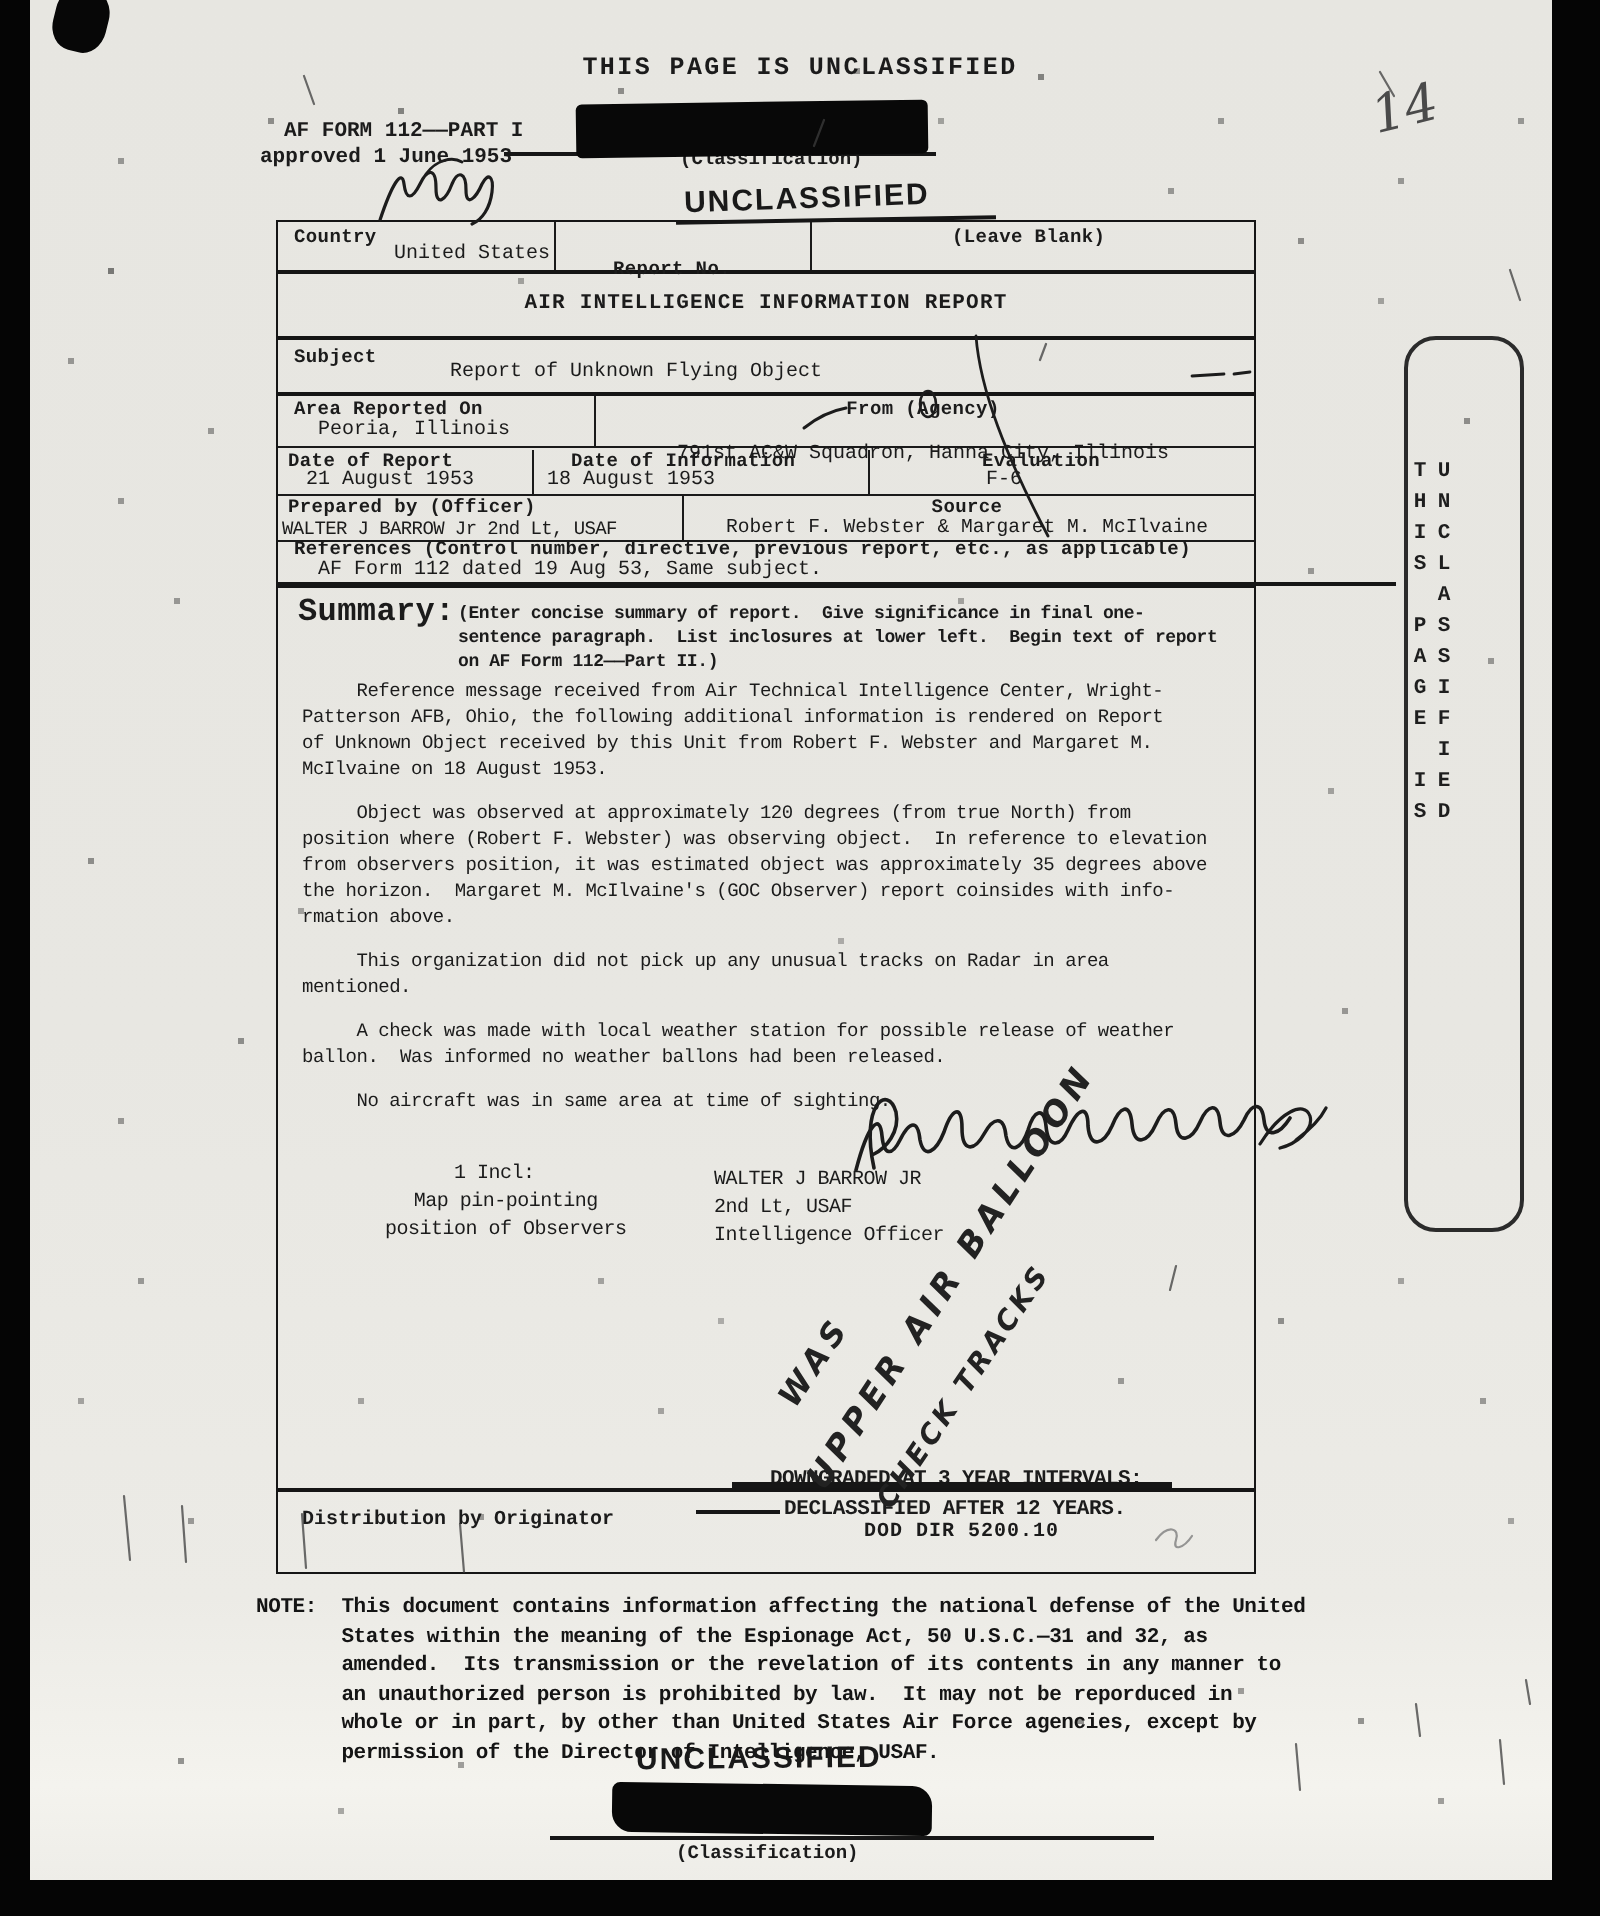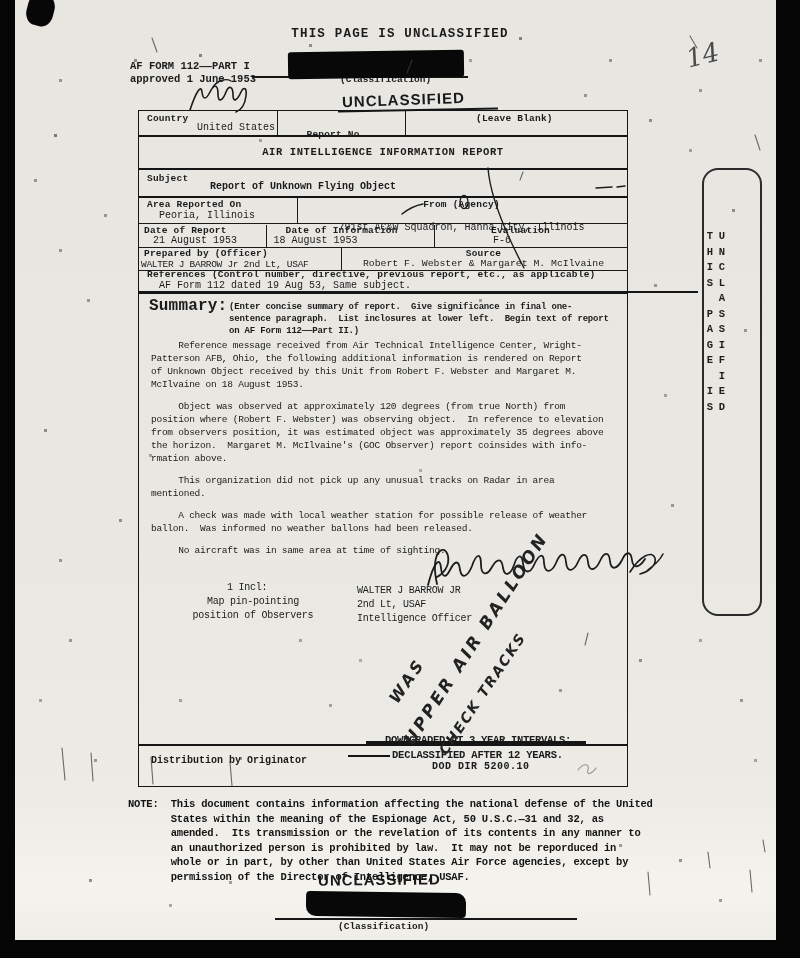--- a/index.html
+++ b/index.html
@@ -64,21 +64,21 @@
   <div class="abs paper"></div>
   <div class="abs speck"></div>
 
   <div class="abs strip" style="left:0;top:0;width:15px;height:958px;"></div>
   <div class="abs strip" style="left:776px;top:0;width:24px;height:958px;"></div>
   <div class="abs strip" style="left:0;top:940px;width:800px;height:18px;"></div>
   <div class="abs" style="left:27px;top:-6px;width:27px;height:32px;background:#070707;border-radius:40%;transform:rotate(14deg);"></div>
 
   <div class="abs" style="left:190px;top:27px;width:420px;text-align:center;font:bold 12.5px 'Liberation Mono',monospace;letter-spacing:1.2px;">THIS PAGE IS UNCLASSIFIED</div>
 
-  <div class="abs" style="left:130px;top:60px;font:bold 10.5px/13px 'Liberation Mono',monospace;">AF FORM 112——PART I</div>
+  <div class="abs" style="left:142px;top:60px;font:bold 10.5px/13px 'Liberation Mono',monospace;">AF FORM 112——PART I</div>
   <div class="abs" style="left:130px;top:73px;font:bold 10.5px/13px 'Liberation Mono',monospace;">approved 1 June 1953</div>
 
   <div class="abs hline" style="left:252px;top:76px;width:216px;height:1.5px;"></div>
   <div class="abs" style="left:340px;top:74px;font:bold 9.5px 'Liberation Mono',monospace;">(Classification)</div>
   <div class="abs bar" style="left:288px;top:51px;width:176px;height:27px;transform:rotate(-.8deg);"></div>
 
   <div class="abs stamp" style="left:342px;top:91px;font-size:15px;letter-spacing:1px;transform:rotate(-2deg);">UNCLASSIFIED</div>
   <div class="abs hline" style="left:338px;top:109px;width:160px;height:1.8px;transform:rotate(-1deg);"></div>
 
   <div class="abs" style="left:686px;top:40px;font:italic 26px 'DejaVu Serif',serif;color:#4a4a4a;transform:rotate(-14deg);">14</div>
@@ -97,21 +97,21 @@
         <span class="abs lbl" style="left:70px;top:2px;">(Leave Blank)</span>
       </div>
     </div>
 
     <div class="row bb2 center" style="top:26px;height:31px;font:bold 10.5px/31px 'Liberation Mono',monospace;letter-spacing:.6px;">
       <span>AIR INTELLIGENCE INFORMATION REPORT</span>
     </div>
 
     <div class="row bb2" style="top:59px;height:26px;">
       <span class="abs lbl" style="left:8px;top:3px;">Subject</span>
-      <span class="abs val" style="left:71px;top:11px;font-weight:bold;">Report of Unknown Flying Object</span>
+      <span class="abs val" style="left:86px;top:11px;">Report of Unknown Flying Object</span>
     </div>
 
     <div class="row bb1" style="top:87px;height:25px;">
       <div class="cell br" style="left:0;width:158px;">
         <span class="abs lbl" style="left:8px;top:1px;">Area Reported On</span>
         <span class="abs val" style="left:20px;top:12px;">Peoria, Illinois</span>
       </div>
       <div class="cell center" style="left:159.5px;width:326px;">
         <span class="abs lbl" style="left:0;right:0;top:1px;">From (Agency)</span>
         <span class="abs val" style="left:0;right:0;top:24px;">791st AC&amp;W Squadron, Hanna City, Illinois</span>

